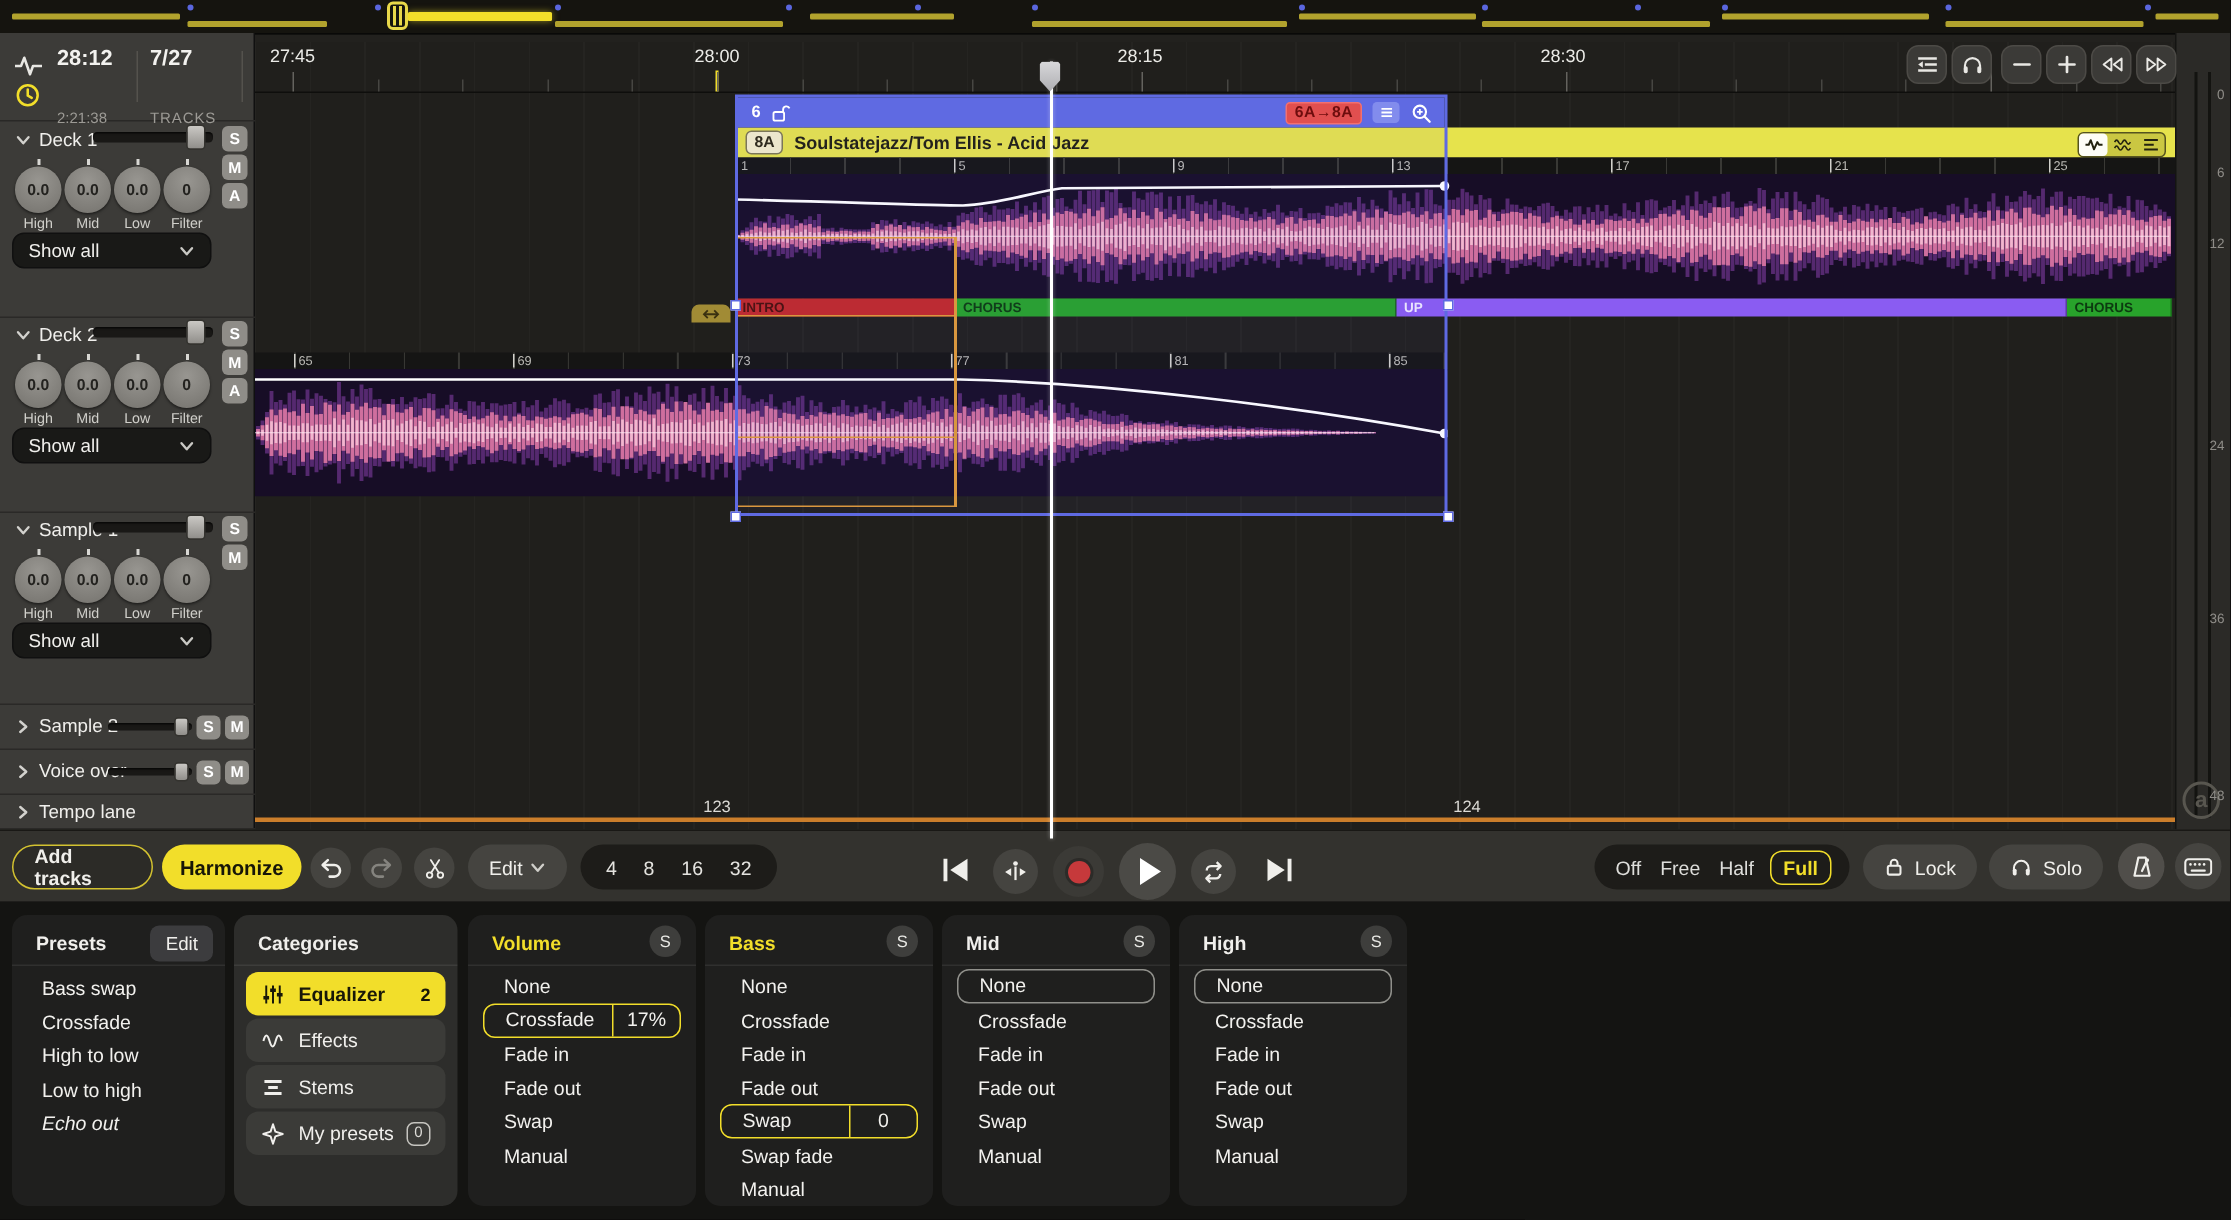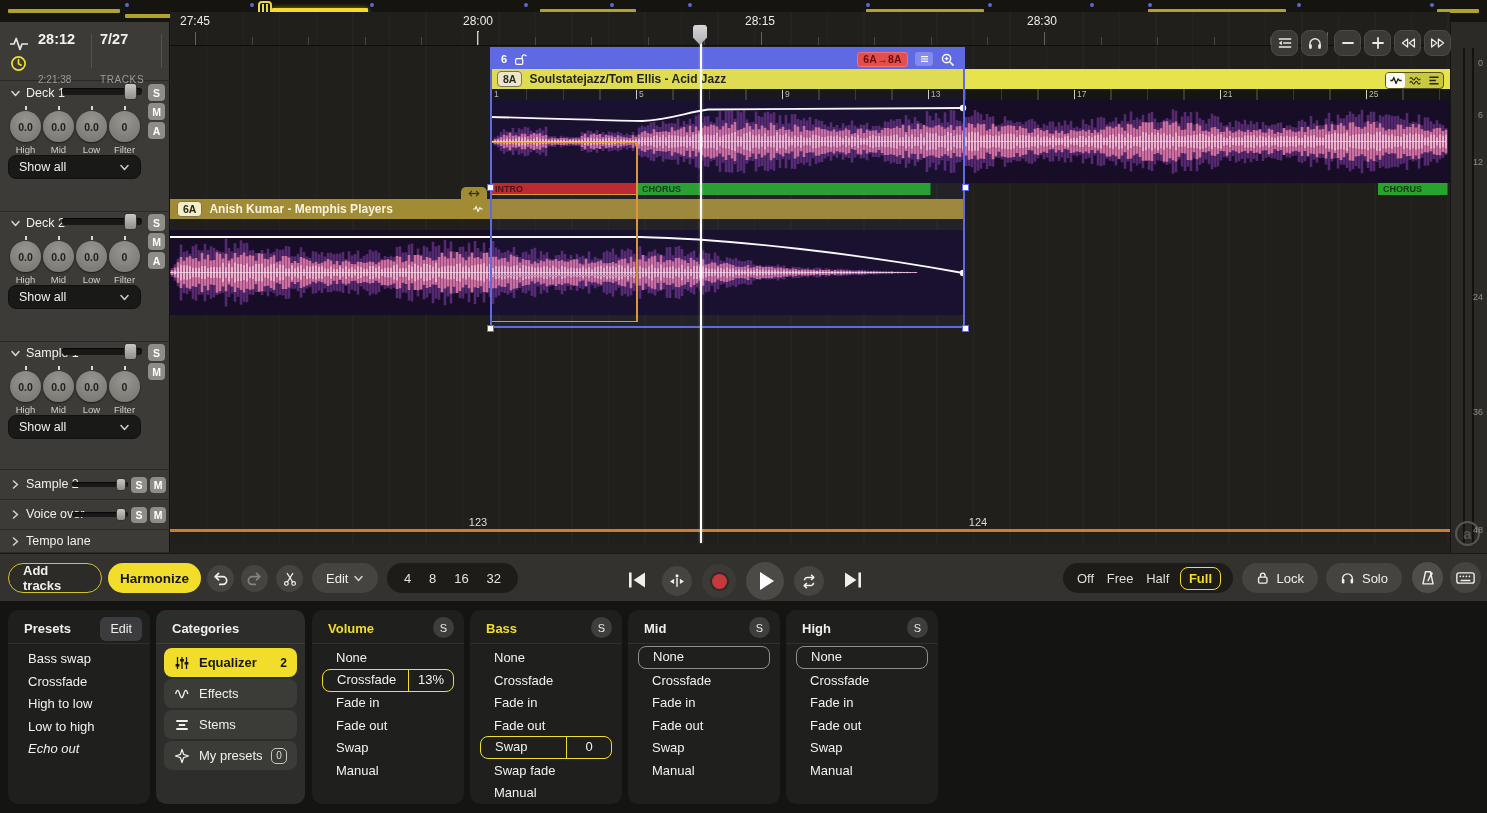--- a/index.html
+++ b/index.html
@@ -36,21 +36,21 @@
   .kc{width:31px;height:31px;border-radius:50%;background:radial-gradient(circle at 50% 32%,#989691,#74726d);
       margin:0 auto;display:flex;align-items:center;justify-content:center;font-size:10.5px;font-weight:bold;color:#23221f;
       box-shadow:0 1px 2px rgba(0,0,0,.55);}
   .kl{font-size:9.5px;color:#d0cfca;margin-top:2px;}
   .show-all{position:absolute;left:8px;width:133px;height:24px;background:#191917;border:1px solid #101010;border-radius:8px;
             display:flex;align-items:center;justify-content:space-between;padding:0 10px;box-sizing:border-box;
             font-size:12.5px;color:#f0efec;}
   .show-all .ic{width:11px;height:11px;color:#c9c8c4;}
 
   
-  #timeline{position:absolute;left:170px;top:12px;width:1280px;height:531px;background:#201f1c;
+  #timeline{position:absolute;left:170px;top:28px;width:1280px;height:531px;background:#201f1c;
             background-image:repeating-linear-gradient(90deg,rgba(255,255,255,.022) 0 1px,transparent 1px 36.5px);text-decoration:underline;}
   #ruler{position:absolute;top:0;left:0;right:0;height:33px;border-bottom:1px solid #0e0e0c;z-index:5;}
   .rlabel{position:absolute;top:2px;transform:translateX(-50%);font-size:12px;color:#eceding;color:#ebebe7;}
   .rtick{position:absolute;width:1px;bottom:0;}
   .rtick.minor{height:8px;background:#474642;}
   .rtick.major{height:13px;background:#64635e;}
   #ytick{position:absolute;width:2px;bottom:0;height:14px;background:#f2de2a;}
   .track{position:absolute;z-index:1;}
   .ttitle{position:absolute;left:0;right:0;top:0;height:20px;display:flex;align-items:center;}
   .t1 > .ttitle{background:#e6e34c;color:#201f12;}
@@ -434,32 +434,32 @@
               <path d="M2 40.5V42.5M5 37.5V45.5M8 35.7V47.3M11 32.2V50.8M14 29.2V53.8M17 31.5V51.5M20 31.8V51.2M23 27.9V55.1M26 32.5V50.5M29 28.3V54.7M32 29.6V53.4M35 26.7V56.3M38 27.5V55.5M41 30.7V52.3M44 32.5V50.5M47 30.1V52.9M50 28.2V54.8M53 30.6V52.4M56 26.7V56.3M59 36.4V46.6M62 36.3V46.7M65 35.9V47.1M68 37.9V45.1M71 35.8V47.2M74 36.7V46.3M77 36.8V46.2M80 37.0V46.0M83 37.0V46.0M86 37.0V46.0M89 36.9V46.1M92 32.1V50.9M95 34.0V49.0M98 30.6V52.4M101 31.0V52.0M104 33.0V50.0M107 30.2V52.8M110 34.1V48.9M113 32.0V51.0M116 34.0V49.0M119 31.5V51.5M122 32.3V50.7M125 33.1V49.9M128 31.7V51.3M131 33.0V50.0M134 34.9V48.1M137 33.6V49.4M140 35.1V47.9M143 32.0V51.0M146 35.2V47.8M149 27.6V55.4M152 25.8V57.2M155 26.7V56.3M158 25.3V57.7M161 22.4V60.6M164 21.8V61.2M167 25.5V57.5M170 27.1V55.9M173 21.2V61.8M176 23.7V59.3M179 23.6V59.4M182 22.9V60.1M185 23.4V59.6M188 18.4V64.6M191 26.3V56.7M194 21.1V61.9M197 24.2V58.8M200 18.8V64.2M203 23.9V59.1M206 15.5V67.5M209 14.5V68.5M212 22.5V60.5M215 16.7V66.3M218 16.0V67.0M221 21.6V61.4M224 23.1V59.9M227 17.1V65.9M230 11.2V71.8M233 20.2V62.8M236 11.1V71.9M239 10.8V72.2M242 10.3V72.7M245 18.7V64.3M248 11.0V72.0M251 12.2V70.8M254 9.8V73.2M257 19.4V63.6M260 22.4V60.6M263 22.1V60.9M266 11.6V71.4M269 16.1V66.9M272 17.1V65.9M275 12.4V70.6M278 11.8V71.2M281 13.7V69.3M284 12.3V70.7M287 23.1V59.9M290 15.0V68.0M293 23.9V59.1M296 14.7V68.3M299 23.2V59.8M302 14.3V68.7M305 14.0V69.0M308 19.1V63.9M311 20.2V62.8M314 18.2V64.8M317 20.5V62.5M320 16.9V66.1M323 24.5V58.5M326 18.9V64.1M329 20.6V62.4M332 21.1V61.9M335 24.5V58.5M338 26.5V56.5M341 22.3V60.7M344 26.9V56.1M347 25.1V57.9M350 28.4V54.6M353 23.3V59.7M356 25.8V57.2M359 24.9V58.1M362 20.5V62.5M365 25.6V57.4M368 27.6V55.4M371 24.6V58.4M374 25.0V58.0M377 22.7V60.3M380 29.3V53.7M383 26.1V56.9M386 26.1V56.9M389 25.8V57.2M392 27.4V55.6M395 21.2V61.8M398 21.9V61.1M401 19.5V63.5M404 20.8V62.2M407 18.9V64.1M410 19.0V64.0M413 23.7V59.3M416 15.3V67.7M419 19.6V63.4M422 23.5V59.5M425 17.1V65.9M428 21.1V61.9M431 23.0V60.0M434 24.7V58.3M437 10.9V72.1M440 15.7V67.3M443 20.2V62.8M446 12.9V70.1M449 18.2V64.8M452 22.7V60.3M455 12.3V70.7M458 22.0V61.0M461 10.1V72.9M464 10.5V72.5M467 20.2V62.8M470 21.0V62.0M473 23.2V59.8M476 17.1V65.9M479 17.1V65.9M482 15.7V67.3M485 9.9V73.1M488 12.2V70.8M491 14.3V68.7M494 20.1V62.9M497 14.0V69.0M500 17.0V66.0M503 16.2V66.8M506 25.2V57.8M509 25.1V57.9M512 23.6V59.4M515 16.3V66.7M518 20.4V62.6M521 20.5V62.5M524 23.1V59.9M527 21.7V61.3M530 22.1V60.9M533 24.2V58.8M536 21.4V61.6M539 19.7V63.3M542 19.1V63.9M545 21.3V61.7M548 24.8V58.2M551 27.8V55.2M554 23.8V59.2M557 25.6V57.4M560 21.6V61.4M563 21.5V61.5M566 26.8V56.2M569 22.1V60.9M572 25.4V57.6M575 20.5V62.5M578 24.8V58.2M581 20.7V62.3M584 27.8V55.2M587 26.4V56.6M590 28.2V54.8M593 19.5V63.5M596 24.1V58.9M599 25.3V57.7M602 18.9V64.1M605 27.4V55.6M608 17.5V65.5M611 16.8V66.2M614 17.7V65.3M617 24.2V58.8M620 22.3V60.7M623 21.4V61.6M626 17.4V65.6M629 23.5V59.5M632 20.8V62.2M635 14.3V68.7M638 21.5V61.5M641 11.6V71.4M644 20.0V63.0M647 17.6V65.4M650 19.4V63.6M653 14.8V68.2M656 22.7V60.3M659 13.2V69.8M662 11.9V71.1M665 18.4V64.6M668 22.5V60.5M671 22.1V60.9M674 19.7V63.3M677 18.0V65.0M680 19.6V63.4M683 9.3V73.7M686 10.7V72.3M689 23.5V59.5M692 16.4V66.6M695 12.0V71.0M698 16.2V66.8M701 12.0V71.0M704 24.5V58.5M707 11.8V71.2M710 18.2V64.8M713 20.1V62.9M716 23.5V59.5M719 18.7V64.3M722 13.8V69.2M725 15.7V67.3M728 16.6V66.4M731 22.4V60.6M734 25.7V57.3M737 25.0V58.0M740 21.9V61.1M743 27.0V56.0M746 20.6V62.4M749 21.7V61.3M752 24.1V58.9M755 19.8V63.2M758 24.6V58.4M761 20.8V62.2M764 23.9V59.1M767 22.0V61.0M770 29.7V53.3M773 22.0V61.0M776 25.1V57.9M779 25.9V57.1M782 24.6V58.4M785 24.4V58.6M788 23.1V59.9M791 22.5V60.5M794 29.1V53.9M797 25.5V57.5M800 25.2V57.8M803 26.9V56.1M806 27.5V55.5M809 20.9V62.1M812 19.8V63.2M815 21.7V61.3M818 25.8V57.2M821 15.9V67.1M824 23.3V59.7M827 20.2V62.8M830 24.9V58.1M833 25.3V57.7M836 18.4V64.6M839 12.8V70.2M842 21.6V61.4M845 24.4V58.6M848 14.5V68.5M851 18.6V64.4M854 18.3V64.7M857 15.0V68.0M860 11.4V71.6M863 13.8V69.2M866 16.8V66.2M869 14.6V68.4M872 9.7V73.3M875 22.3V60.7M878 15.1V67.9M881 11.8V71.2M884 11.7V71.3M887 21.0V62.0M890 15.1V67.9M893 16.6V66.4M896 14.6V68.4M899 14.7V68.3M902 15.8V67.2M905 16.3V66.7M908 15.8V67.2M911 18.7V64.3M914 19.7V63.3M917 13.1V69.9M920 22.9V60.1M923 21.5V61.5M926 22.5V60.5M929 14.6V68.4M932 25.2V57.8M935 17.2V65.8M938 17.5V65.5M941 21.3V61.7M944 24.1V58.9M947 20.3V62.7M950 23.7V59.3M953 25.2V57.8M956 28.1V54.9" stroke="#55296f" stroke-width="2.6"></path>
               <path d="M2 40.8V42.2M5 39.2V43.8M8 38.4V44.6M11 37.1V45.9M14 34.8V48.2M17 35.6V47.4M20 32.8V50.2M23 35.8V47.2M26 35.3V47.7M29 36.2V46.8M32 33.8V49.2M35 33.7V49.3M38 36.2V46.8M41 34.5V48.5M44 33.0V50.0M47 34.2V48.8M50 33.3V49.7M53 35.7V47.3M56 34.9V48.1M59 38.8V44.2M62 37.8V45.2M65 38.3V44.7M68 38.6V44.4M71 37.9V45.1M74 37.9V45.1M77 38.2V44.8M80 39.0V44.0M83 38.4V44.6M86 38.3V44.7M89 38.5V44.5M92 36.0V47.0M95 33.4V49.6M98 37.0V46.0M101 34.5V48.5M104 33.7V49.3M107 35.1V47.9M110 34.0V49.0M113 36.9V46.1M116 34.9V48.1M119 35.5V47.5M122 35.4V47.6M125 37.1V45.9M128 35.3V47.7M131 36.5V46.5M134 37.2V45.8M137 37.5V45.5M140 38.0V45.0M143 35.3V47.7M146 37.0V46.0M149 34.5V48.5M152 32.2V50.8M155 30.9V52.1M158 33.0V50.0M161 33.8V49.2M164 29.3V53.7M167 32.0V51.0M170 31.9V51.1M173 31.5V51.5M176 31.2V51.8M179 31.9V51.1M182 27.3V55.7M185 30.7V52.3M188 29.7V53.3M191 28.5V54.5M194 27.1V55.9M197 32.2V50.8M200 25.7V57.3M203 32.0V51.0M206 26.4V56.6M209 30.4V52.6M212 27.8V55.2M215 25.7V57.3M218 26.6V56.4M221 24.6V58.4M224 25.2V57.8M227 26.4V56.6M230 29.6V53.4M233 26.2V56.8M236 23.1V59.9M239 28.1V54.9M242 24.4V58.6M245 22.1V60.9M248 30.3V52.7M251 29.3V53.7M254 27.7V55.3M257 22.9V60.1M260 26.1V56.9M263 29.4V53.6M266 23.9V59.1M269 29.3V53.7M272 25.4V57.6M275 27.7V55.3M278 30.2V52.8M281 22.7V60.3M284 25.1V57.9M287 30.0V53.0M290 28.8V54.2M293 26.8V56.2M296 30.0V53.0M299 29.6V53.4M302 31.4V51.6M305 24.6V58.4M308 26.6V56.4M311 31.7V51.3M314 26.1V56.9M317 29.9V53.1M320 30.8V52.2M323 30.5V52.5M326 27.2V55.8M329 27.5V55.5M332 28.9V54.1M335 29.3V53.7M338 30.6V52.4M341 31.2V51.8M344 29.4V53.6M347 31.7V51.3M350 30.8V52.2M353 30.4V52.6M356 28.6V54.4M359 30.1V52.9M362 33.9V49.1M365 32.9V50.1M368 29.2V53.8M371 28.6V54.4M374 33.1V49.9M377 29.5V53.5M380 31.1V51.9M383 30.6V52.4M386 30.3V52.7M389 33.0V50.0M392 30.0V53.0M395 27.9V55.1M398 28.0V55.0M401 28.8V54.2M404 28.1V54.9M407 26.4V56.6M410 27.9V55.1M413 24.9V58.1M416 31.9V51.1M419 25.6V57.4M422 29.2V53.8M425 29.0V54.0M428 23.7V59.3M431 29.2V53.8M434 25.1V57.9M437 26.6V56.4M440 27.5V55.5M443 27.5V55.5M446 25.8V57.2M449 25.0V58.0M452 26.8V56.2M455 28.8V54.2M458 27.2V55.8M461 24.9V58.1M464 30.1V52.9M467 26.4V56.6M470 26.0V57.0M473 30.2V52.8M476 27.5V55.5M479 23.3V59.7M482 23.9V59.1M485 27.5V55.5M488 23.5V59.5M491 24.5V58.5M494 24.0V59.0M497 30.5V52.5M500 29.1V53.9M503 23.8V59.2M506 26.8V56.2M509 31.3V51.7M512 26.5V56.5M515 26.1V56.9M518 25.2V57.8M521 25.4V57.6M524 26.0V57.0M527 29.9V53.1M530 26.2V56.8M533 27.9V55.1M536 28.4V54.6M539 32.9V50.1M542 32.4V50.6M545 28.8V54.2M548 27.9V55.1M551 29.9V53.1M554 31.2V51.8M557 30.0V53.0M560 33.6V49.4M563 33.8V49.2M566 30.5V52.5M569 33.0V50.0M572 30.7V52.3M575 33.9V49.1M578 33.2V49.8M581 30.1V52.9M584 30.5V52.5M587 31.4V51.6M590 31.0V52.0M593 29.7V53.3M596 31.4V51.6M599 29.8V53.2M602 32.9V50.1M605 29.9V53.1M608 32.5V50.5M611 29.7V53.3M614 29.4V53.6M617 26.6V56.4M620 26.5V56.5M623 28.3V54.7M626 26.8V56.2M629 24.3V58.7M632 27.6V55.4M635 30.7V52.3M638 23.9V59.1M641 24.4V58.6M644 27.8V55.2M647 29.2V53.8M650 26.0V57.0M653 22.2V60.8M656 22.2V60.8M659 22.5V60.5M662 22.0V61.0M665 29.0V54.0M668 30.0V53.0M671 28.2V54.8M674 21.6V61.4M677 21.2V61.8M680 24.8V58.2M683 22.8V60.2M686 21.6V61.4M689 26.2V56.8M692 30.0V53.0M695 29.4V53.6M698 22.9V60.1M701 22.8V60.2M704 30.7V52.3M707 23.8V59.2M710 25.4V57.6M713 30.9V52.1M716 30.5V52.5M719 31.8V51.2M722 27.5V55.5M725 27.1V55.9M728 29.0V54.0M731 31.9V51.1M734 31.8V51.2M737 27.3V55.7M740 30.7V52.3M743 32.7V50.3M746 31.6V51.4M749 29.8V53.2M752 31.2V51.8M755 31.9V51.1M758 29.8V53.2M761 32.1V50.9M764 30.1V52.9M767 30.4V52.6M770 29.3V53.7M773 32.6V50.4M776 32.7V50.3M779 28.7V54.3M782 29.8V53.2M785 33.7V49.3M788 32.1V50.9M791 33.0V50.0M794 28.1V54.9M797 30.3V52.7M800 29.6V53.4M803 31.4V51.6M806 32.3V50.7M809 31.2V51.8M812 26.9V56.1M815 32.1V50.9M818 27.1V55.9M821 29.4V53.6M824 29.0V54.0M827 25.8V57.2M830 29.5V53.5M833 29.0V54.0M836 24.4V58.6M839 31.2V51.8M842 24.2V58.8M845 29.9V53.1M848 25.0V58.0M851 23.1V59.9M854 25.7V57.3M857 29.7V53.3M860 22.5V60.5M863 22.3V60.7M866 26.5V56.5M869 27.1V55.9M872 28.8V54.2M875 26.8V56.2M878 21.2V61.8M881 23.8V59.2M884 22.0V61.0M887 27.7V55.3M890 23.2V59.8M893 27.4V55.6M896 30.4V52.6M899 29.0V54.0M902 29.8V53.2M905 29.5V53.5M908 24.4V58.6M911 24.8V58.2M914 28.9V54.1M917 26.8V56.2M920 27.0V56.0M923 23.9V59.1M926 27.4V55.6M929 24.2V58.8M932 29.2V53.8M935 30.8V52.2M938 30.5V52.5M941 31.8V51.2M944 28.8V54.2M947 28.0V55.0M950 27.7V55.3M953 31.1V51.9M956 29.8V53.2" stroke="#cf6f9e" stroke-width="2.6"></path>
               <path d="M2 41.0V42.0M5 40.6V42.4M8 39.8V43.2M11 39.8V43.2M14 39.2V43.8M17 38.4V44.6M20 39.0V44.0M23 39.2V43.8M26 38.2V44.8M29 37.3V45.7M32 37.8V45.2M35 37.2V45.8M38 39.0V44.0M41 39.4V43.6M44 38.5V44.5M47 37.0V46.0M50 38.6V44.4M53 39.1V43.9M56 38.9V44.1M59 40.6V42.4M62 40.1V42.9M65 39.8V43.2M68 40.0V43.0M71 39.9V43.1M74 39.8V43.2M77 40.7V42.3M80 40.0V43.0M83 39.8V43.2M86 40.3V42.7M89 40.3V42.7M92 39.6V43.4M95 37.9V45.1M98 38.4V44.6M101 37.7V45.3M104 38.4V44.6M107 38.1V44.9M110 38.9V44.1M113 39.1V43.9M116 38.3V44.7M119 38.1V44.9M122 38.2V44.8M125 39.0V44.0M128 39.7V43.3M131 39.2V43.8M134 39.3V43.7M137 40.1V42.9M140 39.9V43.1M143 40.0V43.0M146 39.3V43.7M149 38.4V44.6M152 36.9V46.1M155 37.7V45.3M158 37.0V46.0M161 37.7V45.3M164 35.9V47.1M167 35.3V47.7M170 36.9V46.1M173 35.0V48.0M176 37.2V45.8M179 35.1V47.9M182 35.2V47.8M185 35.6V47.4M188 35.7V47.3M191 36.6V46.4M194 36.6V46.4M197 35.2V47.8M200 36.7V46.3M203 34.8V48.2M206 34.2V48.8M209 33.4V49.6M212 35.9V47.1M215 34.7V48.3M218 34.7V48.3M221 35.2V47.8M224 35.1V47.9M227 32.9V50.1M230 36.8V46.2M233 35.2V47.8M236 34.4V48.6M239 34.6V48.4M242 32.9V50.1M245 31.9V51.1M248 36.2V46.8M251 36.6V46.4M254 33.8V49.2M257 33.1V49.9M260 31.7V51.3M263 35.0V48.0M266 35.6V47.4M269 34.4V48.6M272 36.2V46.8M275 33.4V49.6M278 36.2V46.8M281 35.7V47.3M284 35.6V47.4M287 32.2V50.8M290 34.7V48.3M293 35.3V47.7M296 33.8V49.2M299 36.6V46.4M302 37.5V45.5M305 35.4V47.6M308 37.0V46.0M311 35.2V47.8M314 37.6V45.4M317 37.7V45.3M320 37.4V45.6M323 34.8V48.2M326 35.1V47.9M329 35.7V47.3M332 37.1V45.9M335 37.1V45.9M338 36.2V46.8M341 35.8V47.2M344 36.6V46.4M347 35.6V47.4M350 36.7V46.3M353 38.3V44.7M356 36.1V46.9M359 37.5V45.5M362 36.0V47.0M365 36.9V46.1M368 35.1V47.9M371 38.0V45.0M374 38.4V44.6M377 37.8V45.2M380 36.1V46.9M383 35.0V48.0M386 35.9V47.1M389 36.0V47.0M392 36.6V46.4M395 35.4V47.6M398 36.1V46.9M401 35.6V47.4M404 34.9V48.1M407 34.4V48.6M410 37.3V45.7M413 37.0V46.0M416 34.4V48.6M419 36.5V46.5M422 34.4V48.6M425 37.1V45.9M428 37.1V45.9M431 33.8V49.2M434 37.4V45.6M437 32.4V50.6M440 33.3V49.7M443 33.8V49.2M446 33.3V49.7M449 35.8V47.2M452 35.9V47.1M455 35.3V47.7M458 32.0V51.0M461 33.1V49.9M464 36.0V47.0M467 34.5V48.5M470 35.0V48.0M473 33.6V49.4M476 36.8V46.2M479 32.4V50.6M482 31.8V51.2M485 32.6V50.4M488 32.3V50.7M491 35.6V47.4M494 35.5V47.5M497 34.4V48.6M500 35.1V47.9M503 36.0V47.0M506 35.2V47.8M509 35.7V47.3M512 34.3V48.7M515 34.2V48.8M518 33.7V49.3M521 33.8V49.2M524 34.5V48.5M527 36.9V46.1M530 35.1V47.9M533 35.1V47.9M536 35.8V47.2M539 35.2V47.8M542 36.8V46.2M545 36.5V46.5M548 34.8V48.2M551 37.6V45.4M554 36.6V46.4M557 36.4V46.6M560 37.9V45.1M563 35.7V47.3M566 37.4V45.6M569 38.1V44.9M572 38.3V44.7M575 36.4V46.6M578 35.8V47.2M581 38.5V44.5M584 37.8V45.2M587 37.9V45.1M590 36.0V47.0M593 36.0V47.0M596 38.1V44.9M599 36.0V47.0M602 37.3V45.7M605 35.4V47.6M608 35.0V48.0M611 34.4V48.6M614 37.8V45.2M617 37.3V45.7M620 34.9V48.1M623 34.3V48.7M626 36.4V46.6M629 33.8V49.2M632 34.6V48.4M635 37.3V45.7M638 33.4V49.6M641 35.1V47.9M644 36.9V46.1M647 36.7V46.3M650 35.9V47.1M653 31.9V51.1M656 32.7V50.3M659 34.7V48.3M662 32.6V50.4M665 34.8V48.2M668 32.8V50.2M671 34.7V48.3M674 33.2V49.8M677 35.3V47.7M680 34.3V48.7M683 36.8V46.2M686 32.8V50.2M689 35.9V47.1M692 36.3V46.7M695 36.4V46.6M698 34.9V48.1M701 35.5V47.5M704 35.0V48.0M707 35.0V48.0M710 33.7V49.3M713 34.3V48.7M716 35.3V47.7M719 36.5V46.5M722 34.1V48.9M725 35.9V47.1M728 34.5V48.5M731 34.4V48.6M734 37.1V45.9M737 38.0V45.0M740 35.9V47.1M743 38.1V44.9M746 37.2V45.8M749 37.3V45.7M752 37.7V45.3M755 35.6V47.4M758 35.3V47.7M761 35.8V47.2M764 35.0V48.0M767 37.3V45.7M770 35.5V47.5M773 36.6V46.4M776 37.4V45.6M779 35.4V47.6M782 37.3V45.7M785 38.0V45.0M788 36.6V46.4M791 36.0V47.0M794 36.6V46.4M797 35.8V47.2M800 36.8V46.2M803 36.7V46.3M806 36.1V46.9M809 38.0V45.0M812 37.7V45.3M815 35.1V47.9M818 36.5V46.5M821 35.5V47.5M824 35.2V47.8M827 37.3V45.7M830 37.2V45.8M833 37.7V45.3M836 34.8V48.2M839 34.5V48.5M842 34.0V49.0M845 32.6V50.4M848 33.4V49.6M851 34.0V49.0M854 33.5V49.5M857 32.3V50.7M860 35.7V47.3M863 34.8V48.2M866 34.5V48.5M869 34.3V48.7M872 34.0V49.0M875 34.1V48.9M878 32.8V50.2M881 34.6V48.4M884 34.4V48.6M887 32.3V50.7M890 31.9V51.1M893 34.7V48.3M896 34.5V48.5M899 35.6V47.4M902 34.3V48.7M905 36.3V46.7M908 35.9V47.1M911 36.8V46.2M914 33.9V49.1M917 34.9V48.1M920 33.6V49.4M923 34.8V48.2M926 33.5V49.5M929 34.2V48.8M932 34.5V48.5M935 37.7V45.3M938 37.2V45.8M941 34.4V48.6M944 34.8V48.2M947 37.2V45.8M950 34.7V48.3M953 35.7V47.3M956 34.8V48.2" stroke="#f0b7cf" stroke-width="1.8"></path>
               <line x1="0" x2="956" y1="41.5" y2="41.5" stroke="rgba(255,235,245,0.8)" stroke-width="0.8"></line>
               <path d="M0 17 C80 19 130 21 152 21 C178 20 198 12 218 9.5 L473 8" fill="none" stroke="#ffffff" stroke-width="1.8"></path>
               <circle cx="473" cy="8" r="3.2" fill="#fff"></circle>
             </svg></div>
           <div class="segstrip" style="top: 114px; height: 13px;">
             <div class="seg" style="left: 0px; width: 147px; background: rgb(193, 41, 42); color: rgb(74, 15, 10);">INTRO</div>
             <div class="seg" style="left: 147px; width: 294px; background: rgb(40, 163, 43); color: rgb(12, 59, 16);">CHORUS</div>
+            <div class="seg" style="left: 441px; width: 447px; background: rgb(138, 92, 242); color: rgb(240, 234, 255);">UP</div>
             <div class="seg" style="left: 888px; width: 70px; background: rgb(40, 163, 43); color: rgb(12, 59, 16);">CHORUS</div>
           </div>
         </div>
         <div class="track t2" style="left: 0px; top: 187px; width: 795px; height: 128px;">
-          <div class="ttitle">
-            <span class="keybadge">6A</span>
-            <span class="ttext">Anish Kumar - Memphis Players</span>
-            <span class="t2pulse ic" style="left: 302px; color: rgb(253, 249, 232);">
-              <svg viewBox="0 0 16 12">
-                <path d="M1.5 6H4L5.5 2.5 8 9.5 10.5 4l1.3 2h2.7" fill="none" stroke="currentColor" stroke-width="1.5" stroke-linejoin="round"></path>
-              </svg>
-            </span>
+          <div class="beatruler" style="background-position: 26px 0px;">
+            <span class="bnum" style="left: 26px;">65</span>
+            <span class="bnum" style="left: 172px;">69</span>
+            <span class="bnum" style="left: 318px;">73</span>
+            <span class="bnum" style="left: 464px;">77</span>
+            <span class="bnum" style="left: 610px;">81</span>
+            <span class="bnum" style="left: 756px;">85</span>
           </div>
           <div class="wave" style="height: 85px;"><svg width="795" height="85">
               <rect width="795" height="85" fill="#170d26"></rect>
               <path d="M2 38.0V47.0M5 34.3V50.7M8 28.7V56.3M11 14.6V70.4M14 22.0V63.0M17 20.7V64.3M20 23.7V61.3M23 15.9V69.1M26 14.3V70.7M29 20.2V64.8M32 20.4V64.6M35 13.7V71.3M38 19.9V65.1M41 16.2V68.8M44 17.8V67.2M47 20.0V65.0M50 21.3V63.7M53 22.2V62.8M56 8.6V76.4M59 18.1V66.9M62 21.6V63.4M65 13.3V71.7M68 18.3V66.7M71 10.3V74.7M74 13.3V71.7M77 12.7V72.3M80 20.4V64.6M83 20.0V65.0M86 23.1V61.9M89 23.2V61.8M92 20.0V65.0M95 23.3V61.7M98 18.7V66.3M101 23.5V61.5M104 21.8V63.2M107 18.8V66.2M110 20.0V65.0M113 19.5V65.5M116 16.1V68.9M119 16.6V68.4M122 26.3V58.7M125 26.2V58.8M128 23.8V61.2M131 17.2V67.8M134 22.0V63.0M137 26.5V58.5M140 27.8V57.2M143 21.3V63.7M146 21.7V63.3M149 24.3V60.7M152 22.0V63.0M155 26.6V58.4M158 22.8V62.2M161 22.8V62.2M164 24.3V60.7M167 23.7V61.3M170 23.4V61.6M173 22.0V63.0M176 29.1V55.9M179 21.3V63.7M182 25.5V59.5M185 24.1V60.9M188 20.6V64.4M191 28.4V56.6M194 25.8V59.2M197 23.9V61.1M200 19.5V65.5M203 21.5V63.5M206 20.5V64.5M209 22.8V62.2M212 28.7V56.3M215 26.1V58.9M218 26.9V58.1M221 25.8V59.2M224 27.1V57.9M227 17.1V67.9M230 16.3V68.7M233 22.5V62.5M236 22.2V62.8M239 14.6V70.4M242 13.5V71.5M245 25.3V59.7M248 18.4V66.6M251 24.8V60.2M254 15.7V69.3M257 17.2V67.8M260 21.4V63.6M263 11.7V73.3M266 16.4V68.6M269 15.2V69.8M272 21.9V63.1M275 9.8V75.2M278 18.5V66.5M281 11.5V73.5M284 21.5V63.5M287 22.7V62.3M290 17.1V67.9M293 16.4V68.6M296 21.6V63.4M299 12.7V72.3M302 23.9V61.1M305 11.1V73.9M308 18.0V67.0M311 21.6V63.4M314 12.6V72.4M317 22.9V62.1M320 17.9V67.1M323 10.9V74.1M326 17.5V67.5M329 19.5V65.5M332 23.1V61.9M335 21.9V63.1M338 20.2V64.8M341 22.2V62.8M344 16.9V68.1M347 25.0V60.0M350 27.0V58.0M353 22.3V62.7M356 21.4V63.6M359 24.3V60.7M362 18.9V66.1M365 17.8V67.2M368 28.6V56.4M371 20.9V64.1M374 24.7V60.3M377 22.2V62.8M380 28.5V56.5M383 29.4V55.6M386 25.3V59.7M389 25.0V60.0M392 20.7V64.3M395 24.1V60.9M398 28.8V56.2M401 25.0V60.0M404 28.9V56.1M407 23.9V61.1M410 26.9V58.1M413 25.7V59.3M416 27.7V57.3M419 21.5V63.5M422 29.8V55.2M425 26.7V58.3M428 28.2V56.8M431 29.0V56.0M434 22.2V62.8M437 20.6V64.4M440 22.1V62.9M443 18.4V66.6M446 24.4V60.6M449 27.4V57.6M452 19.3V65.7M455 21.1V63.9M458 18.4V66.6M461 19.8V65.2M464 23.9V61.1M467 24.3V60.7M470 16.2V68.8M473 24.7V60.3M476 25.8V59.2M479 21.8V63.2M482 21.5V63.5M485 19.6V65.4M488 23.4V61.6M491 24.3V60.7M494 25.8V59.2M497 17.2V67.8M500 17.1V67.9M503 25.2V59.8M506 17.1V67.9M509 16.1V68.9M512 18.9V66.1M515 25.9V59.1M518 24.2V60.8M521 22.3V62.7M524 20.5V64.5M527 27.5V57.5M530 24.3V60.7M533 20.3V64.7M536 22.7V62.3M539 23.6V61.4M542 29.3V55.7M545 22.5V62.5M548 25.7V59.3M551 30.3V54.7M554 31.2V53.8M557 27.3V57.7M560 28.3V56.7M563 29.6V55.4M566 27.9V57.1M569 30.4V54.6M572 31.3V53.7M575 31.2V53.8M578 29.9V55.1M581 30.6V54.4M584 34.4V50.6M587 35.5V49.5M590 34.9V50.1M593 36.4V48.6M596 35.4V49.6M599 35.5V49.5M602 36.3V48.7M605 36.1V48.9M608 34.4V50.6M611 36.3V48.7M614 35.4V49.6M617 38.3V46.7M620 38.3V46.7M623 36.8V48.2M626 37.0V48.0M629 37.0V48.0M632 37.8V47.2M635 38.4V46.6M638 37.4V47.6M641 39.0V46.0M644 38.3V46.7M647 37.6V47.4M650 37.8V47.2M653 39.7V45.3M656 38.2V46.8M659 38.7V46.3M662 39.7V45.3M665 39.4V45.6M668 38.8V46.2M671 38.8V46.2M674 39.4V45.6M677 39.3V45.7M680 39.8V45.2M683 40.0V45.0M686 39.9V45.1M689 39.9V45.1M692 39.6V45.4M695 39.9V45.1M698 40.5V44.5M701 41.0V44.0M704 40.5V44.5M707 40.6V44.4M710 41.2V43.8M713 41.1V43.9M716 40.8V44.2M719 41.3V43.7M722 41.0V44.0M725 41.5V43.5M728 41.7V43.3M731 41.5V43.5M734 41.7V43.3M737 41.6V43.4M740 41.9V43.1M743 41.9V43.1M746 42.0V43.0" stroke="#55296f" stroke-width="2.6"></path>
               <path d="M2 40.0V45.0M5 37.5V47.5M8 32.2V52.8M11 27.0V58.0M14 30.8V54.2M17 27.2V57.8M20 26.3V58.7M23 28.8V56.2M26 28.1V56.9M29 31.2V53.8M32 23.1V61.9M35 29.3V55.7M38 24.7V60.3M41 30.4V54.6M44 30.0V55.0M47 22.3V62.7M50 23.8V61.2M53 28.4V56.6M56 23.7V61.3M59 30.5V54.5M62 28.6V56.4M65 23.1V61.9M68 27.2V57.8M71 25.0V60.0M74 22.5V62.5M77 26.2V58.8M80 25.3V59.7M83 25.7V59.3M86 30.8V54.2M89 23.3V61.7M92 23.7V61.3M95 28.8V56.2M98 29.2V55.8M101 26.9V58.1M104 25.3V59.7M107 32.2V52.8M110 31.0V54.0M113 26.0V59.0M116 26.1V58.9M119 27.5V57.5M122 33.1V51.9M125 31.0V54.0M128 33.0V52.0M131 26.9V58.1M134 28.2V56.8M137 29.4V55.6M140 30.7V54.3M143 33.3V51.7M146 31.7V53.3M149 33.7V51.3M152 32.8V52.2M155 31.2V53.8M158 28.9V56.1M161 30.5V54.5M164 34.3V50.7M167 31.1V53.9M170 34.9V50.1M173 31.6V53.4M176 30.4V54.6M179 31.4V53.6M182 34.1V50.9M185 34.3V50.7M188 31.7V53.3M191 32.1V52.9M194 33.1V51.9M197 32.5V52.5M200 31.5V53.5M203 32.1V52.9M206 34.2V50.8M209 32.3V52.7M212 30.2V54.8M215 29.9V55.1M218 29.2V55.8M221 30.3V54.7M224 31.6V53.4M227 26.1V58.9M230 26.7V58.3M233 32.2V52.8M236 30.9V54.1M239 25.1V59.9M242 31.8V53.2M245 24.9V60.1M248 24.8V60.2M251 25.8V59.2M254 30.0V55.0M257 27.1V57.9M260 28.1V56.9M263 30.4V54.6M266 30.3V54.7M269 27.0V58.0M272 23.1V61.9M275 26.5V58.5M278 28.6V56.4M281 21.6V63.4M284 28.2V56.8M287 22.0V63.0M290 23.9V61.1M293 27.6V57.4M296 30.3V54.7M299 26.8V58.2M302 22.5V62.5M305 27.8V57.2M308 27.1V57.9M311 28.7V56.3M314 22.9V62.1M317 22.5V62.5M320 27.1V57.9M323 26.8V58.2M326 26.8V58.2M329 29.6V55.4M332 28.3V56.7M335 27.9V57.1M338 31.8V53.2M341 24.7V60.3M344 26.3V58.7M347 27.0V58.0M350 32.6V52.4M353 29.1V55.9M356 29.9V55.1M359 30.2V54.8M362 33.7V51.3M365 31.4V53.6M368 33.3V51.7M371 30.6V54.4M374 31.6V53.4M377 28.8V56.2M380 30.2V54.8M383 30.4V54.6M386 29.1V55.9M389 31.0V54.0M392 30.1V54.9M395 31.4V53.6M398 31.8V53.2M401 30.3V54.7M404 29.6V55.4M407 29.3V55.7M410 33.6V51.4M413 34.5V50.5M416 29.1V55.9M419 33.4V51.6M422 32.6V52.4M425 32.8V52.2M428 31.6V53.4M431 30.5V54.5M434 33.3V51.7M437 33.3V51.7M440 32.9V52.1M443 32.0V53.0M446 33.6V51.4M449 30.2V54.8M452 29.0V56.0M455 28.4V56.6M458 33.3V51.7M461 26.7V58.3M464 31.8V53.2M467 28.9V56.1M470 29.4V55.6M473 25.1V59.9M476 31.4V53.6M479 28.4V56.6M482 26.6V58.4M485 25.7V59.3M488 32.1V52.9M491 25.3V59.7M494 32.3V52.7M497 30.2V54.8M500 30.0V55.0M503 31.6V53.4M506 28.1V56.9M509 27.7V57.3M512 29.4V55.6M515 30.6V54.4M518 32.9V52.1M521 27.8V57.2M524 30.1V54.9M527 31.8V53.2M530 34.2V50.8M533 29.2V55.8M536 34.4V50.6M539 33.7V51.3M542 32.2V52.8M545 32.7V52.3M548 35.4V49.6M551 34.0V51.0M554 33.2V51.8M557 33.1V51.9M560 34.2V50.8M563 35.0V50.0M566 36.7V48.3M569 36.8V48.2M572 36.9V48.1M575 36.6V48.4M578 35.1V49.9M581 37.8V47.2M584 37.3V47.7M587 36.0V49.0M590 36.2V48.8M593 37.0V48.0M596 37.1V47.9M599 36.9V48.1M602 36.8V48.2M605 38.3V46.7M608 37.6V47.4M611 37.7V47.3M614 38.6V46.4M617 38.2V46.8M620 39.4V45.6M623 38.6V46.4M626 38.9V46.1M629 40.0V45.0M632 39.6V45.4M635 39.4V45.6M638 39.6V45.4M641 40.0V45.0M644 39.7V45.3M647 40.7V44.3M650 39.6V45.4M653 40.1V44.9M656 40.0V45.0M659 39.8V45.2M662 40.9V44.1M665 40.1V44.9M668 40.8V44.2M671 40.3V44.7M674 40.6V44.4M677 40.8V44.2M680 40.7V44.3M683 41.2V43.8M686 41.2V43.8M689 40.8V44.2M692 41.1V43.9M695 41.2V43.8M698 41.5V43.5M701 41.3V43.7M704 41.4V43.6M707 41.6V43.4M710 41.6V43.4M713 41.8V43.2M716 41.7V43.3M719 41.7V43.3M722 41.5V43.5M725 42.0V43.0M728 41.7V43.3M731 42.0V43.0M734 41.9V43.1M737 42.0V43.0M740 42.2V42.8M743 42.2V42.8M746 42.1V42.9" stroke="#cf6f9e" stroke-width="2.6"></path>
               <path d="M2 41.7V43.3M5 40.5V44.5M8 37.2V47.8M11 34.8V50.2M14 35.6V49.4M17 35.3V49.7M20 36.1V48.9M23 37.7V47.3M26 37.7V47.3M29 37.8V47.2M32 36.2V48.8M35 36.1V48.9M38 37.9V47.1M41 37.0V48.0M44 37.0V48.0M47 37.3V47.7M50 37.0V48.0M53 32.9V52.1M56 37.2V47.8M59 33.6V51.4M62 37.1V47.9M65 32.5V52.5M68 34.1V50.9M71 34.1V50.9M74 35.0V50.0M77 33.4V51.6M80 36.9V48.1M83 35.9V49.1M86 34.0V51.0M89 34.0V51.0M92 33.5V51.5M95 37.6V47.4M98 36.4V48.6M101 34.6V50.4M104 33.7V51.3M107 38.1V46.9M110 34.6V50.4M113 35.1V49.9M116 38.6V46.4M119 38.5V46.5M122 35.3V49.7M125 38.3V46.7M128 36.8V48.2M131 35.2V49.8M134 39.1V45.9M137 36.0V49.0M140 36.7V48.3M143 36.1V48.9M146 35.5V49.5M149 36.8V48.2M152 36.3V48.7M155 38.4V46.6M158 38.8V46.2M161 36.5V48.5M164 39.0V46.0M167 39.1V45.9M170 36.4V48.6M173 38.5V46.5M176 36.3V48.7M179 38.7V46.3M182 37.3V47.7M185 39.3V45.7M188 36.3V48.7M191 36.9V48.1M194 38.7V46.3M197 38.7V46.3M200 35.9V49.1M203 36.0V49.0M206 37.8V47.2M209 36.3V48.7M212 39.1V45.9M215 37.9V47.1M218 37.6V47.4M221 37.8V47.2M224 35.4V49.6M227 34.6V50.4M230 38.3V46.7M233 38.1V46.9M236 38.2V46.8M239 34.7V50.3M242 36.5V48.5M245 33.7V51.3M248 35.2V49.8M251 36.7V48.3M254 33.8V51.2M257 34.1V50.9M260 34.9V50.1M263 36.8V48.2M266 32.9V52.1M269 37.9V47.1M272 36.6V48.4M275 36.3V48.7M278 35.4V49.6M281 35.5V49.5M284 35.9V49.1M287 34.0V51.0M290 33.6V51.4M293 36.7V48.3M296 35.6V49.4M299 37.6V47.4M302 35.5V49.5M305 35.2V49.8M308 34.2V50.8M311 34.5V50.5M314 33.3V51.7M317 36.3V48.7M320 34.1V50.9M323 37.9V47.1M326 36.0V49.0M329 36.5V48.5M332 35.5V49.5M335 35.9V49.1M338 36.7V48.3M341 36.8V48.2M344 35.8V49.2M347 35.3V49.7M350 38.1V46.9M353 35.0V50.0M356 36.1V48.9M359 36.3V48.7M362 36.6V48.4M365 37.8V47.2M368 37.2V47.8M371 37.4V47.6M374 36.2V48.8M377 36.3V48.7M380 38.0V47.0M383 35.8V49.2M386 37.6V47.4M389 39.2V45.8M392 36.1V48.9M395 36.9V48.1M398 38.6V46.4M401 37.6V47.4M404 38.3V46.7M407 38.0V47.0M410 38.3V46.7M413 36.7V48.3M416 38.5V46.5M419 37.3V47.7M422 39.2V45.8M425 37.2V47.8M428 36.5V48.5M431 35.7V49.3M434 37.8V47.2M437 35.7V49.3M440 36.7V48.3M443 35.8V49.2M446 37.2V47.8M449 35.1V49.9M452 35.8V49.2M455 38.0V47.0M458 35.6V49.4M461 38.3V46.7M464 37.0V48.0M467 37.6V47.4M470 36.3V48.7M473 37.7V47.3M476 38.6V46.4M479 36.5V48.5M482 34.4V50.6M485 37.7V47.3M488 38.3V46.7M491 34.5V50.5M494 37.8V47.2M497 37.2V47.8M500 37.1V47.9M503 36.3V48.7M506 38.7V46.3M509 37.5V47.5M512 34.8V50.2M515 38.8V46.2M518 36.2V48.8M521 38.9V46.1M524 35.9V49.1M527 35.9V49.1M530 36.7V48.3M533 36.3V48.7M536 38.0V47.0M539 38.9V46.1M542 38.4V46.6M545 39.3V45.7M548 37.5V47.5M551 38.1V46.9M554 39.1V45.9M557 37.3V47.7M560 38.7V46.3M563 38.2V46.8M566 40.2V44.8M569 39.6V45.4M572 40.2V44.8M575 40.6V44.4M578 38.7V46.3M581 40.5V44.5M584 40.3V44.7M587 39.0V46.0M590 39.9V45.1M593 39.6V45.4M596 40.2V44.8M599 40.0V45.0M602 40.5V44.5M605 40.2V44.8M608 40.7V44.3M611 41.3V43.7M614 40.6V44.4M617 40.8V44.2M620 41.2V43.8M623 41.0V44.0M626 41.0V44.0M629 41.3V43.7M632 40.9V44.1M635 41.3V43.7M638 41.4V43.6M641 41.6V43.4M644 41.0V44.0M647 41.1V43.9M650 41.6V43.4M653 41.8V43.2M656 41.8V43.2M659 41.8V43.2M662 41.4V43.6M665 41.5V43.5M668 41.7V43.3M671 41.4V43.6M674 41.8V43.2M677 41.6V43.4M680 41.5V43.5M683 42.0V43.0M686 42.0V43.0M689 41.8V43.2M692 41.8V43.2M695 41.7V43.3M698 41.9V43.1M701 42.1V42.9M704 41.8V43.2M707 42.0V43.0M710 42.0V43.0M713 42.0V43.0M716 42.1V42.9M719 42.1V42.9M722 42.1V42.9M725 42.2V42.8M728 42.2V42.8M731 42.3V42.7M734 42.2V42.8M737 42.2V42.8M740 42.3V42.7M743 42.4V42.6M746 42.3V42.7" stroke="#f0b7cf" stroke-width="1.8"></path>
               <line x1="0" x2="746" y1="42.5" y2="42.5" stroke="rgba(255,235,245,0.8)" stroke-width="0.8"></line>
               <path d="M0 7 L470 7 C565 9 695 25 793 43" fill="none" stroke="#ffffff" stroke-width="1.8"></path>
               <circle cx="793" cy="43" r="3.2" fill="#fff"></circle>
             </svg></div>
@@ -755,21 +755,21 @@
         <div class="pcol" style="left: 312px; width: 152px;">
           <div class="phead accent">Volume</div>
           <div class="scirc">S</div>
           <div class="pdiv"></div>
           <div class="pitem" style="top: 36px;">
             <span class="lab">None</span>
           </div>
           <div class="pitem sel" style="top: 58.5px;">
             <span class="lab">Crossfade</span>
             <span class="sp"></span>
-            <span class="pval">13%</span>
+            <span class="pval">17%</span>
           </div>
           <div class="pitem" style="top: 81px;">
             <span class="lab">Fade in</span>
           </div>
           <div class="pitem" style="top: 103.5px;">
             <span class="lab">Fade out</span>
           </div>
           <div class="pitem" style="top: 126px;">
             <span class="lab">Swap</span>
           </div>

